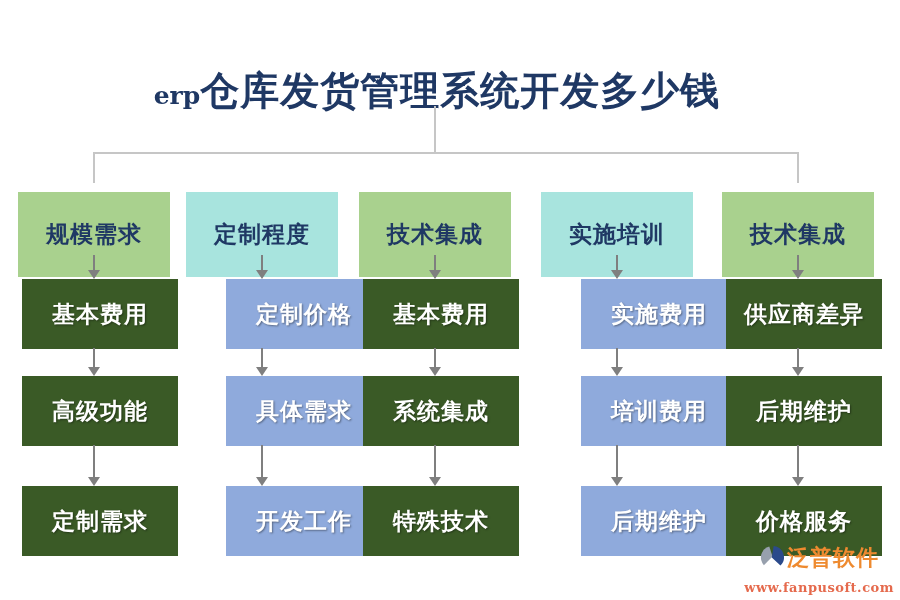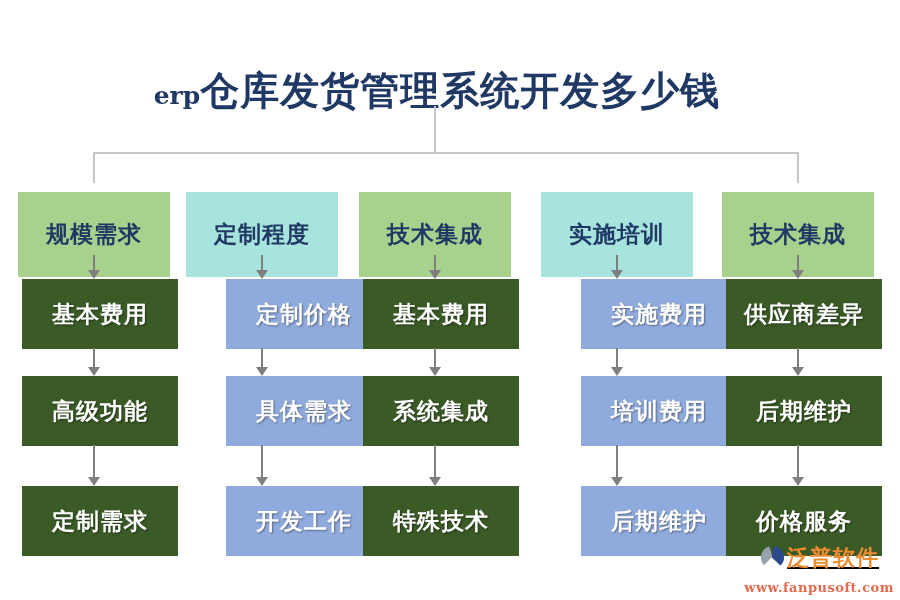--- a/index.html
+++ b/index.html
@@ -48,21 +48,21 @@
   
   .arrow{position:absolute;width:16px;display:flex;flex-direction:column;align-items:center;}
   .arrow .st{width:2px;flex:1;background:var(--arrow);}
   .arrow .hd{width:0;height:0;border-left:6px solid transparent;
              border-right:6px solid transparent;border-top:9px solid var(--arrow);}
   .ax1{left:86px}.ax2{left:254px}.ax3{left:427px}.ax4{left:609px}.ax5{left:790px}
   .ay1{top:255px;height:24px}.ay2{top:348px;height:28px}.ay3{top:445px;height:41px}
 
   
   .wm{position:absolute;right:6px;bottom:6px;text-align:center;line-height:1;}
-  .wm-row{display:flex;align-items:center;justify-content:center;gap:2px;text-decoration:underline;}
+  .wm-row{display:flex;align-items:center;justify-content:center;gap:2px;}
   .wm-brand{font-size:22px;font-weight:700;color:var(--brand-orange);letter-spacing:1px;}
   .wm-url{font-size:13px;font-weight:700;color:var(--url-orange);margin-top:11px;letter-spacing:.5px;}
 </style>
 </head>
 <body>
 
 <div class="stage">
 
   <div class="title">
     <span class="t-prefix">erp</span><span class="t-main">仓库发货管理系统开发多少钱</span>

